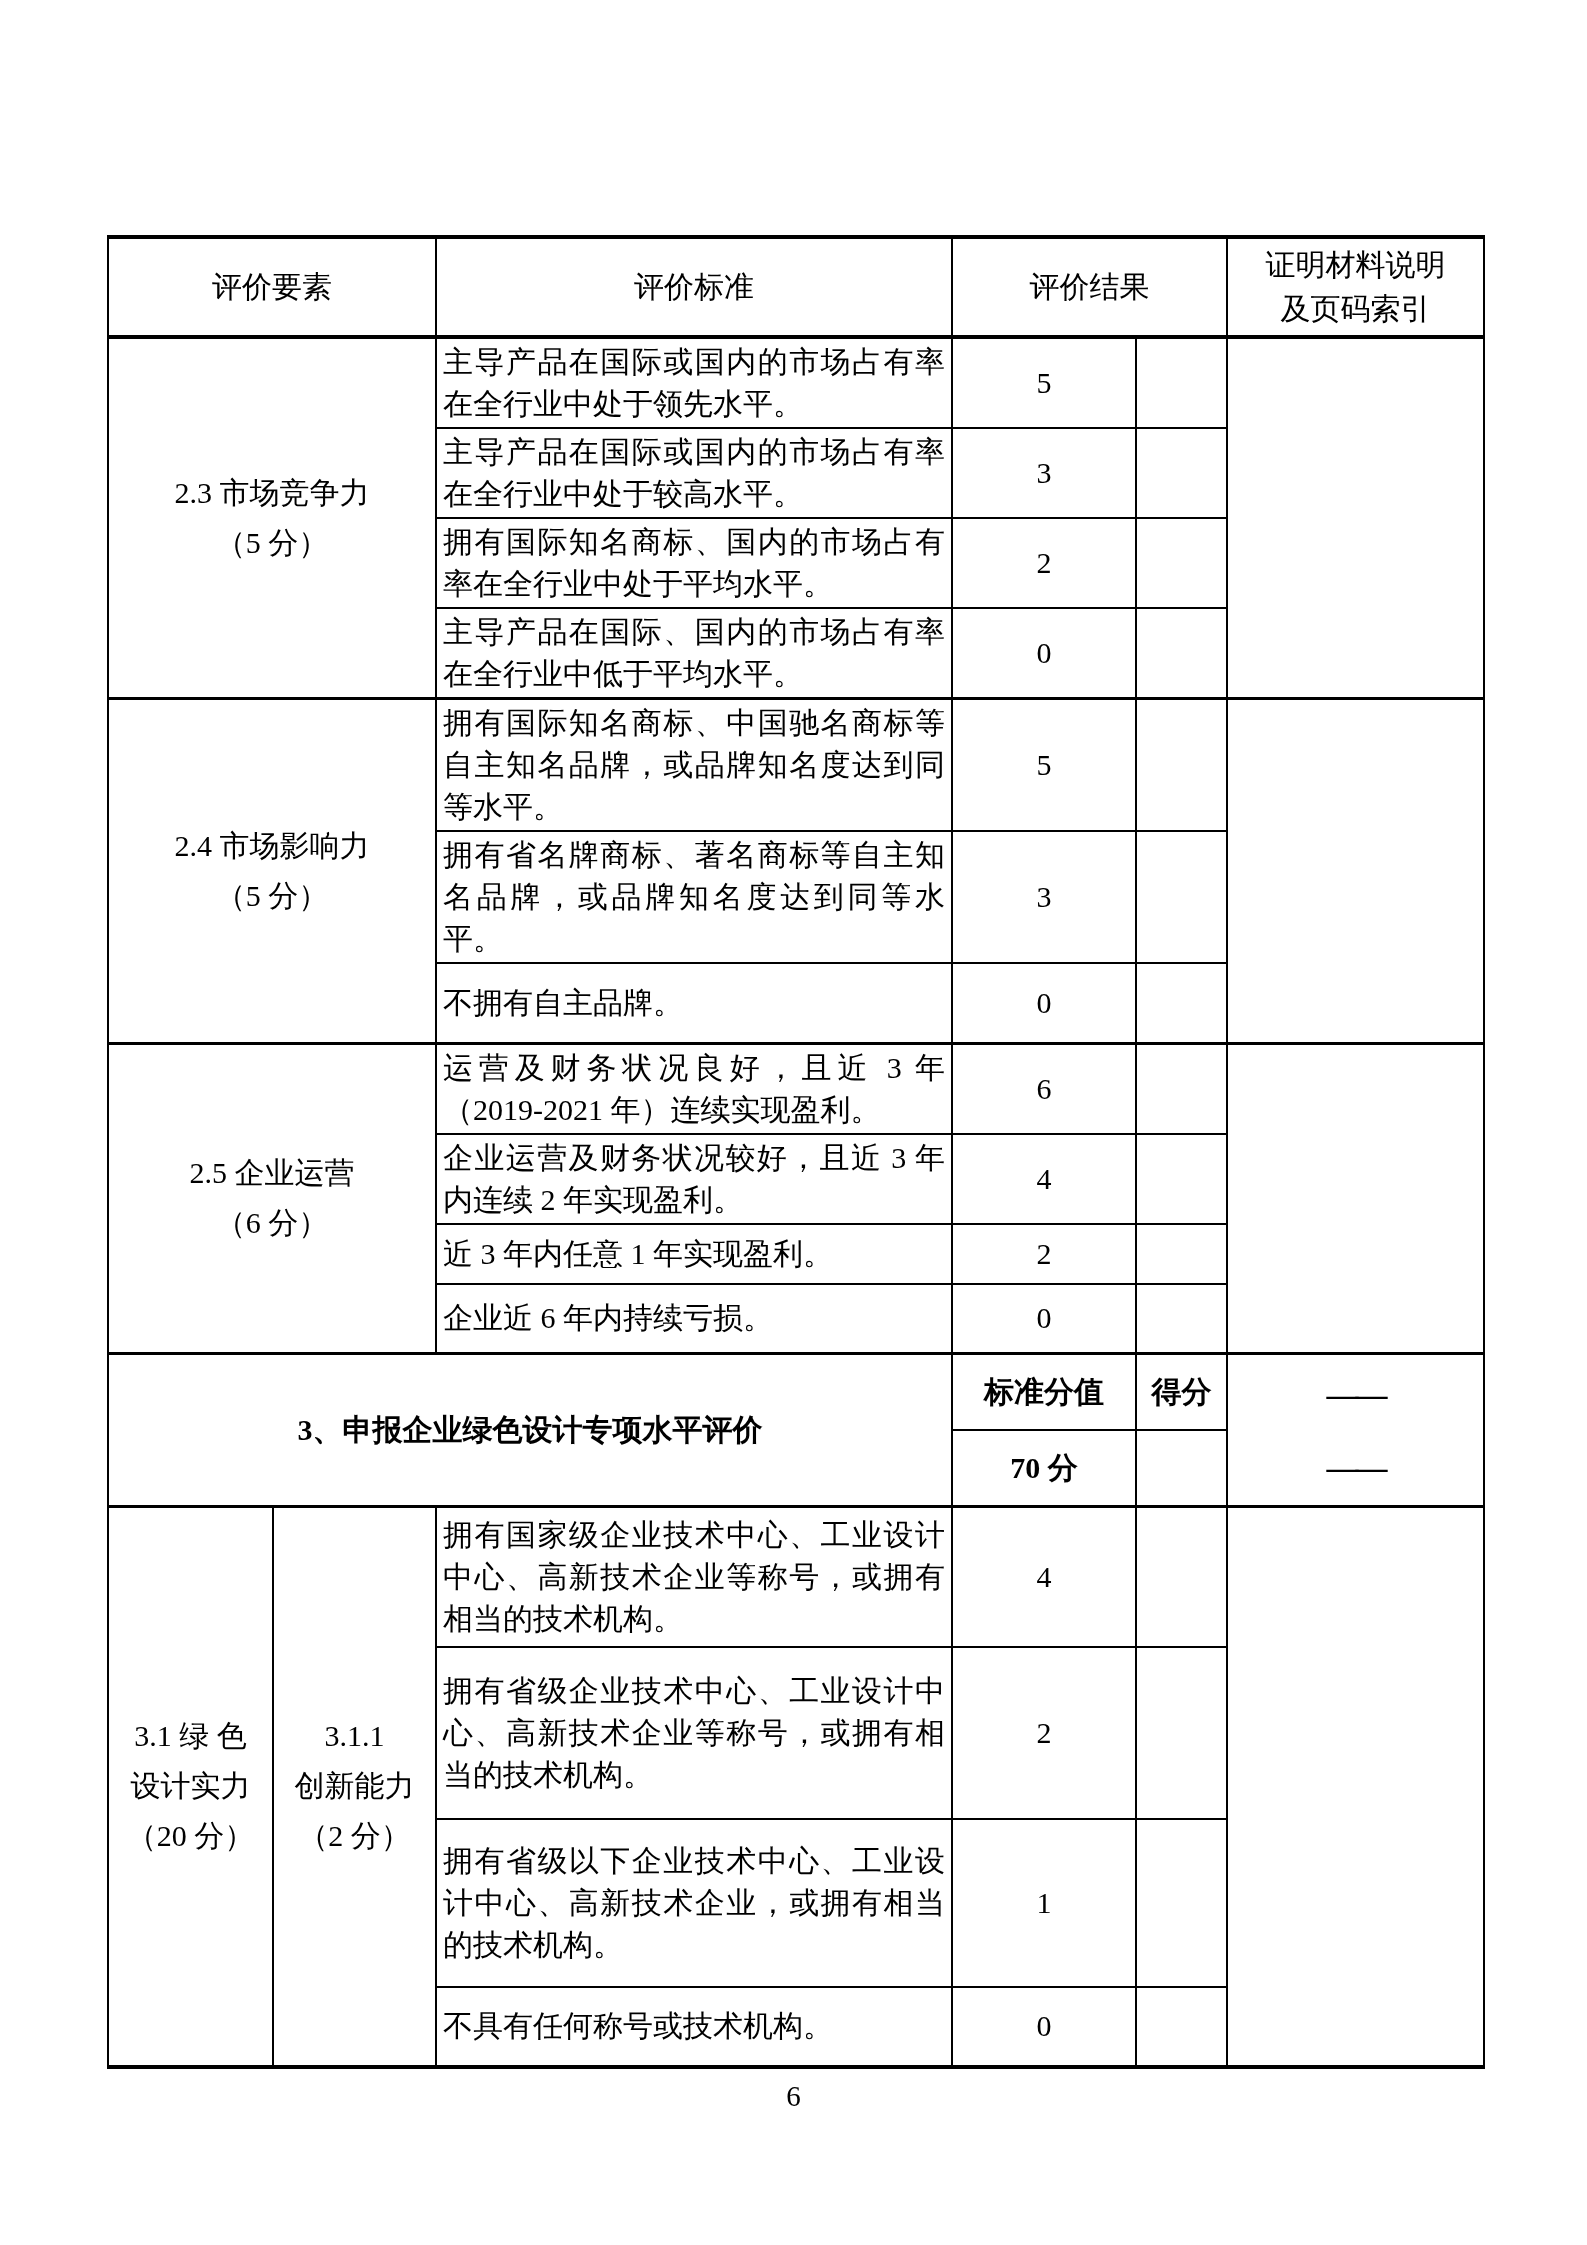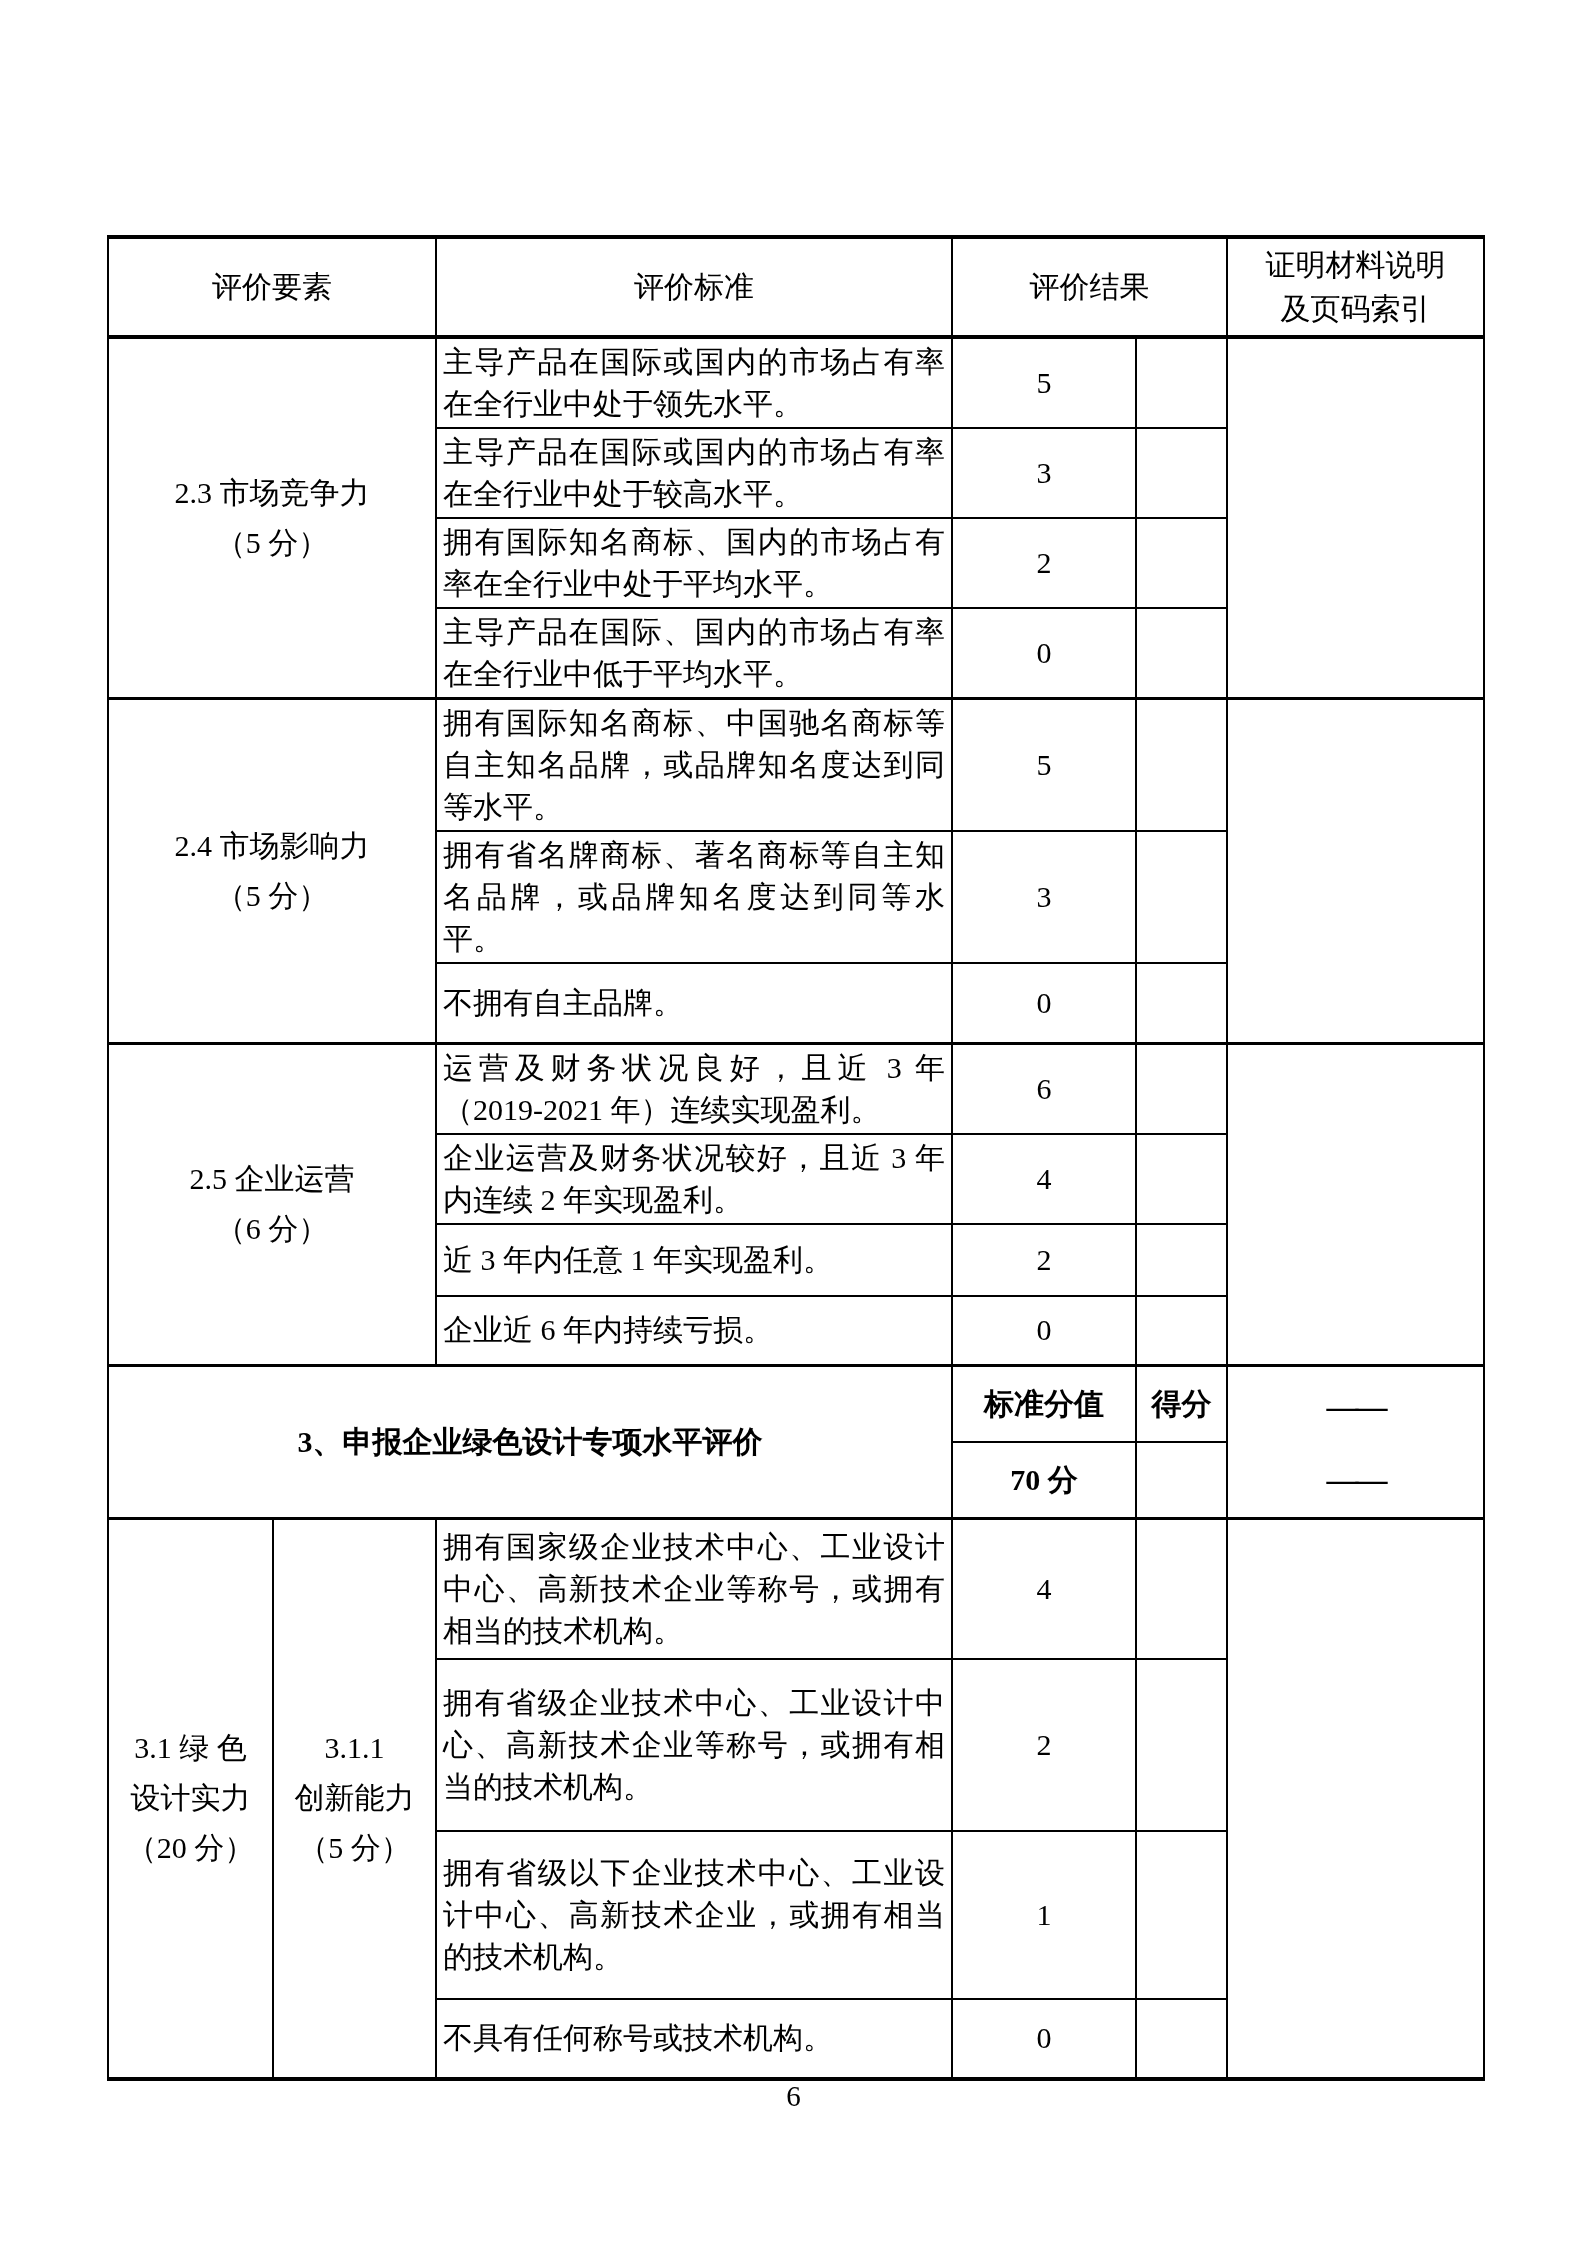--- a/index.html
+++ b/index.html
@@ -172,21 +172,21 @@
     <td class="criteria-cell">运营及财务状况良好，且近 3 年（2019-2021 年）连续实现盈利。</td>
     <td class="score-cell">6</td>
     <td class="blank-cell"></td>
     <td rowspan="4" class="proof-cell"></td>
   </tr>
   <tr style="height:88px">
     <td class="criteria-cell">企业运营及财务状况较好，且近 3 年内连续 2 年实现盈利。</td>
     <td class="score-cell">4</td>
     <td class="blank-cell"></td>
   </tr>
-  <tr style="height:72px">
+  <tr style="height:60px">
     <td class="criteria-cell">近 3 年内任意 1 年实现盈利。</td>
     <td class="score-cell">2</td>
     <td class="blank-cell"></td>
   </tr>
   <tr style="height:70px">
     <td class="criteria-cell">企业近 6 年内持续亏损。</td>
     <td class="score-cell">0</td>
     <td class="blank-cell"></td>
   </tr>
 
@@ -205,21 +205,21 @@
     <td class="bold-cell">70 分</td>
     <td class="blank-cell"></td>
   </tr>
 
   <tr class="section-start" style="height:140px">
     <td rowspan="4" class="label-cell">3.1 绿 色
 设计实力
 （20 分）</td>
     <td rowspan="4" class="label-cell">3.1.1
 创新能力
-（5 分）</td>
+（2 分）</td>
     <td class="criteria-cell">拥有国家级企业技术中心、工业设计中心、高新技术企业等称号，或拥有相当的技术机构。</td>
     <td class="score-cell">4</td>
     <td class="blank-cell"></td>
     <td rowspan="4" class="proof-cell"></td>
   </tr>
   <tr style="height:172px">
     <td class="criteria-cell">拥有省级企业技术中心、工业设计中心、高新技术企业等称号，或拥有相当的技术机构。</td>
     <td class="score-cell">2</td>
     <td class="blank-cell"></td>
   </tr>

